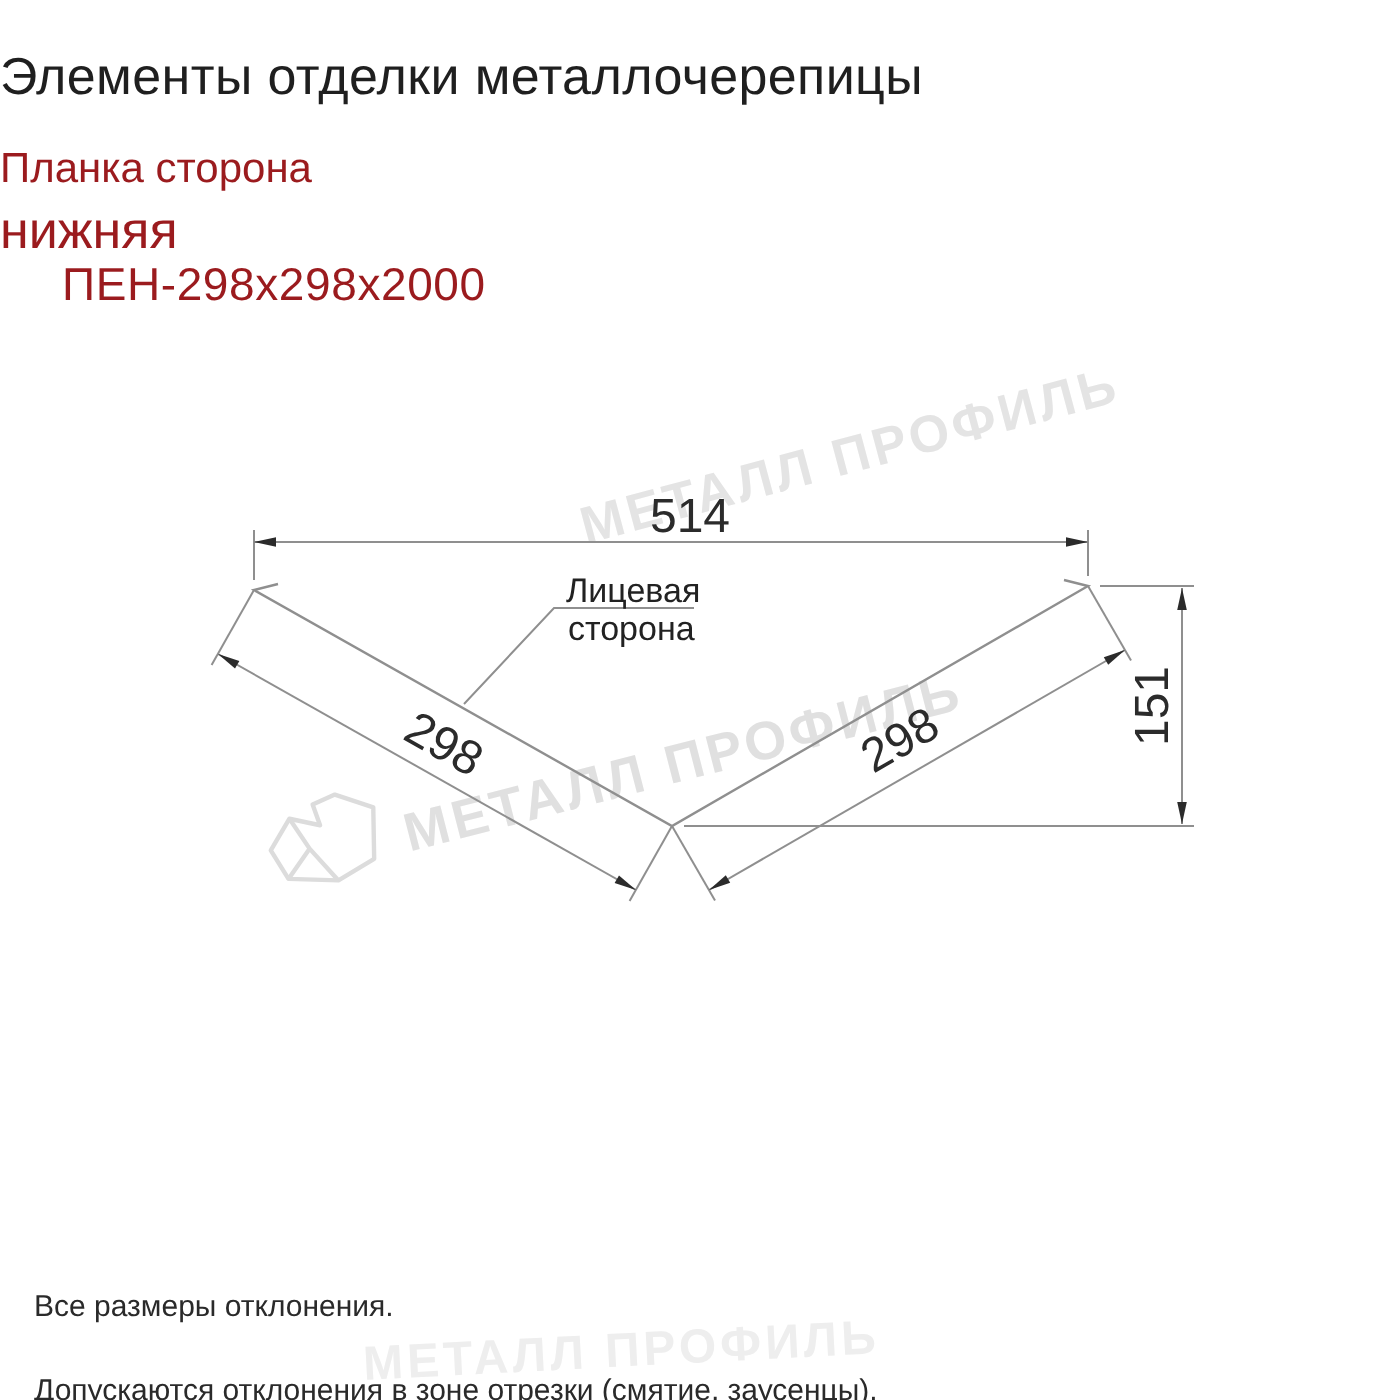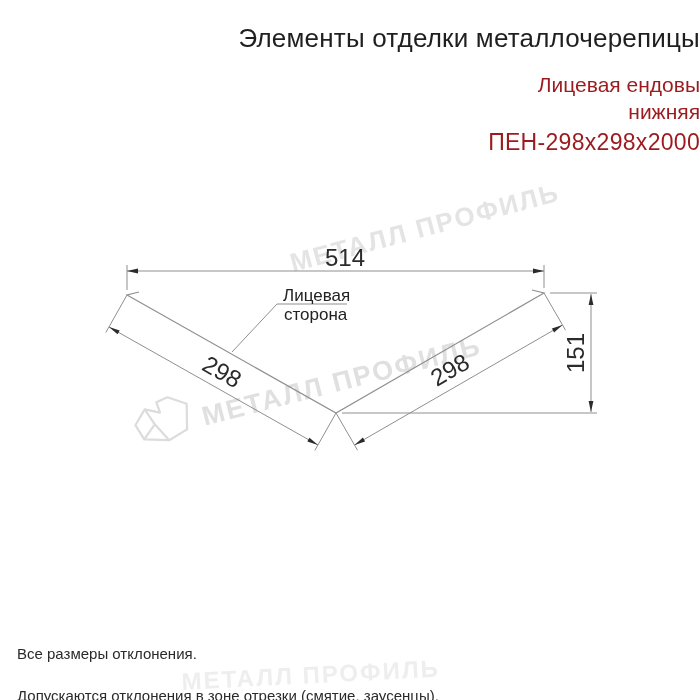--- a/index.html
+++ b/index.html
@@ -1,38 +1,38 @@
 <!DOCTYPE html>
 <html><head>
 <meta charset="utf-8">
 <style>
   html,body{margin:0;padding:0;}
   body{
     width:700px;height:700px;position:relative;background:#ffffff;overflow:hidden;
     font-family:"Liberation Sans","DejaVu Sans",sans-serif;
   }
-  .hdr{position:absolute;left:0;right:0;text-align:right;white-space:nowrap;}
+  .hdr{position:absolute;left:0;right:0;text-align:left;white-space:nowrap;}
   #title{top:23px;font-size:26px;color:#1f1f1f;letter-spacing:.2px;}
   #sub1{top:73px;font-size:21px;color:#9B1B1E;}
-  #sub2{top:100px;font-size:21px;color:#9B1B1E;}
+  #sub2{top:100px;font-size:26px;color:#9B1B1E;}
   #code{top:129px;font-size:23px;color:#9B1B1E;letter-spacing:.3px;margin-left:31px;}
   #drawing{position:absolute;left:0;top:0;}
   .footer{position:absolute;left:17px;font-size:15px;color:#2a2a2a;line-height:19px;white-space:nowrap;}
   #foot1{top:644px;}
   #foot2{top:686px;}
   svg text{font-family:"Liberation Sans","DejaVu Sans",sans-serif;}
   .dimtxt{font-size:24px;fill:#2b2b2b;}
   .lbltxt{font-size:17px;fill:#222222;}
   .wmtxt{font-weight:bold;letter-spacing:2px;}
 </style>
 </head>
 <body>
 
 <div class="hdr" id="title">Элементы отделки металлочерепицы</div>
-<div class="hdr" id="sub1">Лицевая ендовы</div>
+<div class="hdr" id="sub1">Планка сторона</div>
 <div class="hdr" id="sub2">нижняя</div>
 <div class="hdr" id="code">ПЕН-298х298х2000</div>
 
 <svg id="drawing" width="700" height="700" viewBox="0 0 700 700">
 
   <g>
     <text class="wmtxt" transform="translate(293,272) rotate(-15)" font-size="26" fill="#e4e4e4">МЕТАЛЛ ПРОФИЛЬ</text>
   </g>
 
   <g transform="translate(140,455) rotate(-14.5)">

